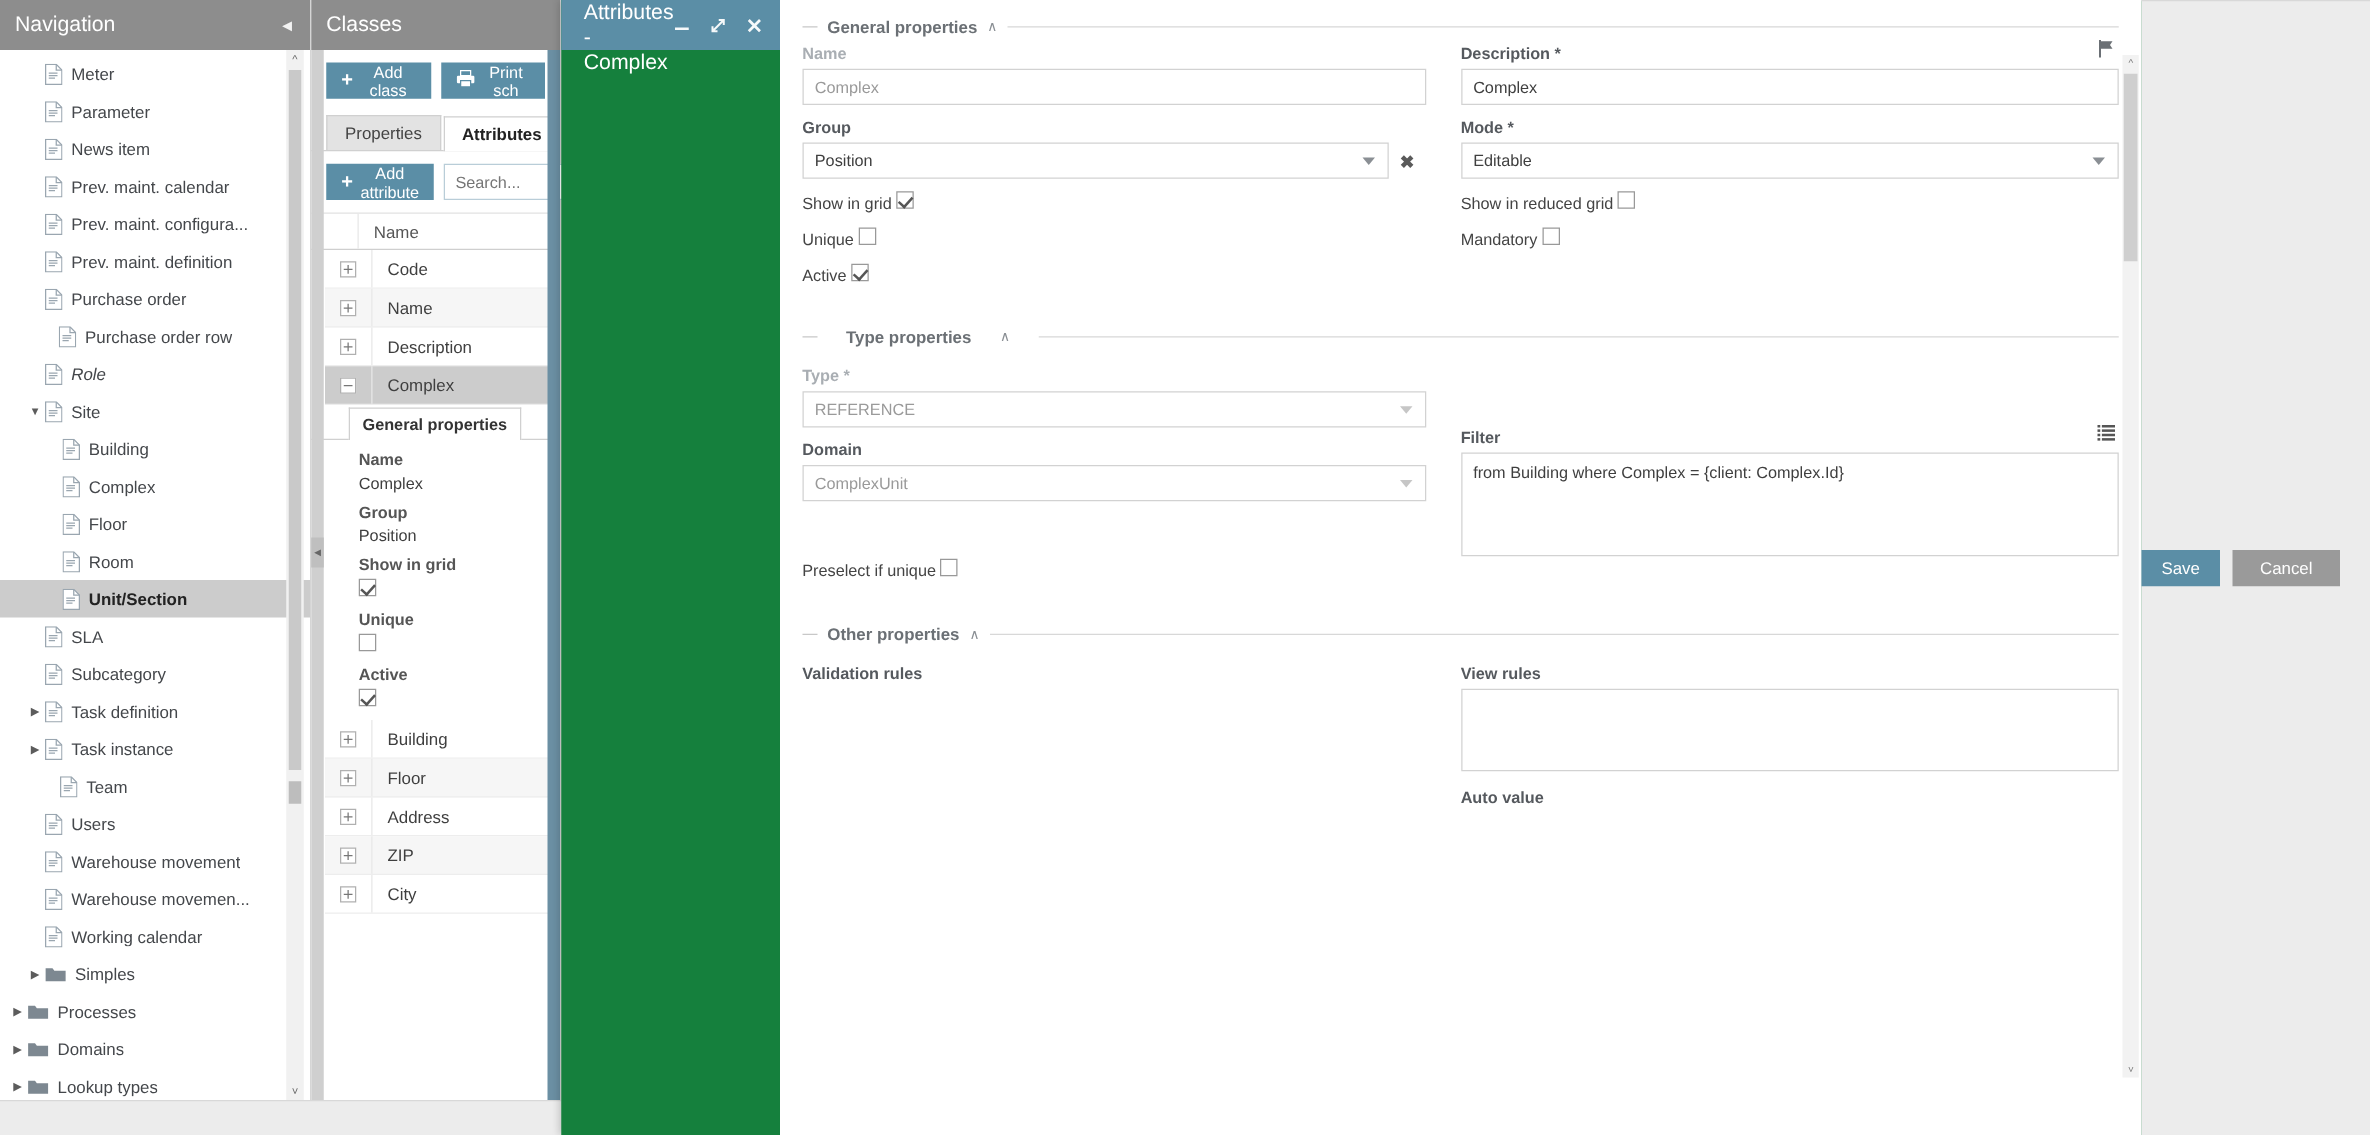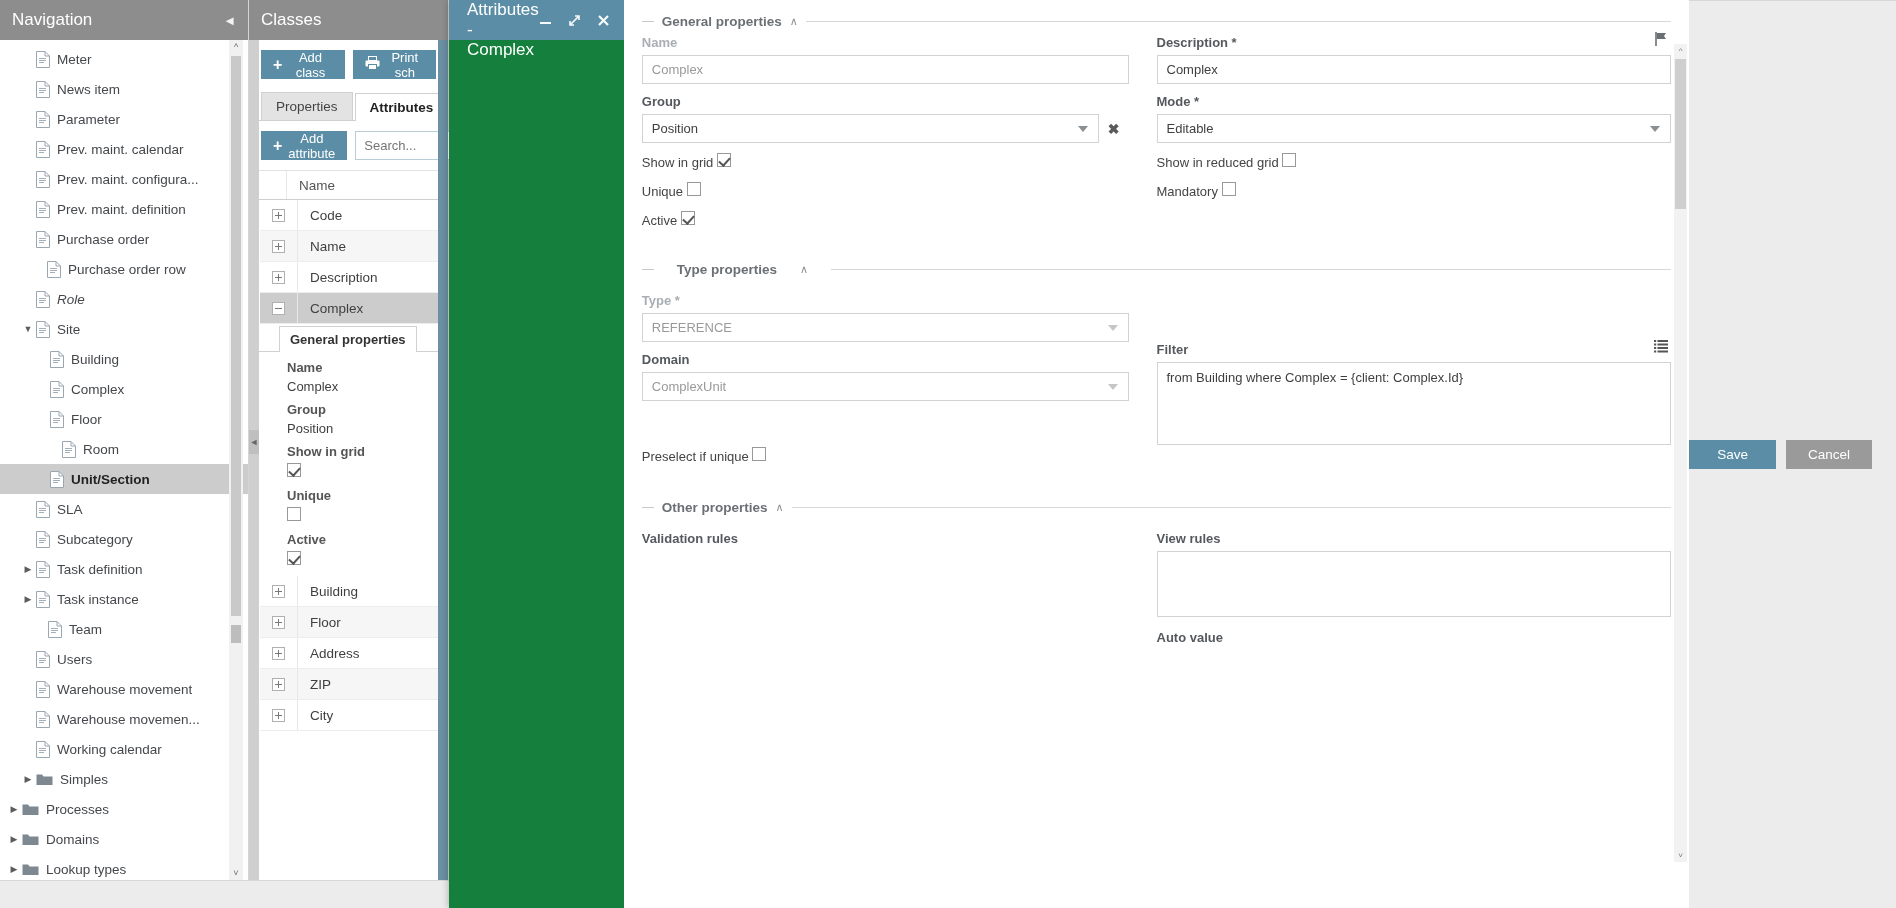--- a/index.html
+++ b/index.html
@@ -175,21 +175,21 @@
   #dialog-body {
     flex: 1 1 auto; position: relative; overflow: hidden; background: #fff;
     padding: 0 18px 0 18px;
   }
   #dialog-footer {
     flex: 0 0 40px; background: #ececec; border-top: 1px solid #d8d8d8;
     display: flex; align-items: center; justify-content: flex-end; gap: 10px;
     padding-right: 24px;
   }
   .btn-save {
-    background: #5b8ea6; color: #fff; border: none; padding: 7px 28px; font-size: 13.5px;
+    background: #5b8ea6; color: #fff; border: none; padding: 7px 16px; font-size: 13.5px;
     cursor: pointer; font-family: "Liberation Sans", sans-serif;
   }
   .btn-cancel {
     background: #9a9a9a; color: #fff; border: none; padding: 7px 22px; font-size: 13.5px;
     cursor: pointer; font-family: "Liberation Sans", sans-serif;
   }
 
   .section-head {
     display: flex; align-items: center; gap: 8px; margin: 14px 0 6px 0;
   }
@@ -277,42 +277,42 @@
         </div>
         <div class="tree-item" style="padding-left: 20px;">
           <span class="twisty empty">▶</span>
           <span class="doc-icon">
             <svg width="14" height="17" viewBox="0 0 14 17">
               <path d="M0.5 0.5 H9 L13.5 5 V16.5 H0.5 Z" fill="#fff" stroke="#9aa6b0"></path>
               <path d="M9 0.5 V5 H13.5" fill="none" stroke="#9aa6b0"></path>
               <path d="M3 7.5 H10 M3 9.5 H10 M3 11.5 H8" stroke="#9aa6b0" stroke-width="0.9"></path>
             </svg>
           </span>
+          <span class="tree-label">Parameter</span>
+        </div>
+        <div class="tree-item" style="padding-left: 20px;">
+          <span class="twisty empty">▶</span>
+          <span class="doc-icon">
+            <svg width="14" height="17" viewBox="0 0 14 17">
+              <path d="M0.5 0.5 H9 L13.5 5 V16.5 H0.5 Z" fill="#fff" stroke="#9aa6b0"></path>
+              <path d="M9 0.5 V5 H13.5" fill="none" stroke="#9aa6b0"></path>
+              <path d="M3 7.5 H10 M3 9.5 H10 M3 11.5 H8" stroke="#9aa6b0" stroke-width="0.9"></path>
+            </svg>
+          </span>
           <span class="tree-label">News item</span>
         </div>
         <div class="tree-item" style="padding-left: 20px;">
           <span class="twisty empty">▶</span>
           <span class="doc-icon">
             <svg width="14" height="17" viewBox="0 0 14 17">
               <path d="M0.5 0.5 H9 L13.5 5 V16.5 H0.5 Z" fill="#fff" stroke="#9aa6b0"></path>
               <path d="M9 0.5 V5 H13.5" fill="none" stroke="#9aa6b0"></path>
               <path d="M3 7.5 H10 M3 9.5 H10 M3 11.5 H8" stroke="#9aa6b0" stroke-width="0.9"></path>
             </svg>
           </span>
-          <span class="tree-label">Parameter</span>
-        </div>
-        <div class="tree-item" style="padding-left: 20px;">
-          <span class="twisty empty">▶</span>
-          <span class="doc-icon">
-            <svg width="14" height="17" viewBox="0 0 14 17">
-              <path d="M0.5 0.5 H9 L13.5 5 V16.5 H0.5 Z" fill="#fff" stroke="#9aa6b0"></path>
-              <path d="M9 0.5 V5 H13.5" fill="none" stroke="#9aa6b0"></path>
-              <path d="M3 7.5 H10 M3 9.5 H10 M3 11.5 H8" stroke="#9aa6b0" stroke-width="0.9"></path>
-            </svg>
-          </span>
           <span class="tree-label">Prev. maint. calendar</span>
         </div>
         <div class="tree-item" style="padding-left: 20px;">
           <span class="twisty empty">▶</span>
           <span class="doc-icon">
             <svg width="14" height="17" viewBox="0 0 14 17">
               <path d="M0.5 0.5 H9 L13.5 5 V16.5 H0.5 Z" fill="#fff" stroke="#9aa6b0"></path>
               <path d="M9 0.5 V5 H13.5" fill="none" stroke="#9aa6b0"></path>
               <path d="M3 7.5 H10 M3 9.5 H10 M3 11.5 H8" stroke="#9aa6b0" stroke-width="0.9"></path>
             </svg>
@@ -400,21 +400,21 @@
           <span class="twisty empty">▶</span>
           <span class="doc-icon">
             <svg width="14" height="17" viewBox="0 0 14 17">
               <path d="M0.5 0.5 H9 L13.5 5 V16.5 H0.5 Z" fill="#fff" stroke="#9aa6b0"></path>
               <path d="M9 0.5 V5 H13.5" fill="none" stroke="#9aa6b0"></path>
               <path d="M3 7.5 H10 M3 9.5 H10 M3 11.5 H8" stroke="#9aa6b0" stroke-width="0.9"></path>
             </svg>
           </span>
           <span class="tree-label">Floor</span>
         </div>
-        <div class="tree-item" style="padding-left: 46px;">
+        <div class="tree-item" style="padding-left: 34px;">
           <span class="twisty empty">▶</span>
           <span class="doc-icon">
             <svg width="14" height="17" viewBox="0 0 14 17">
               <path d="M0.5 0.5 H9 L13.5 5 V16.5 H0.5 Z" fill="#fff" stroke="#9aa6b0"></path>
               <path d="M9 0.5 V5 H13.5" fill="none" stroke="#9aa6b0"></path>
               <path d="M3 7.5 H10 M3 9.5 H10 M3 11.5 H8" stroke="#9aa6b0" stroke-width="0.9"></path>
             </svg>
           </span>
           <span class="tree-label">Room</span>
         </div>

